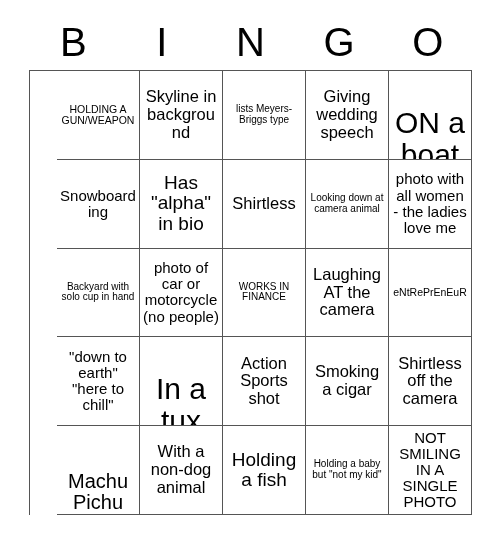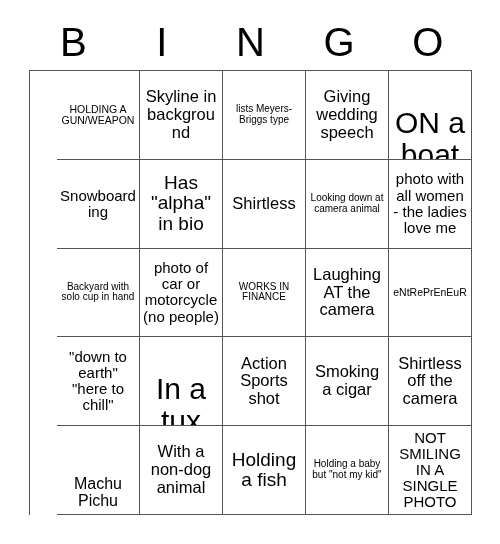--- a/index.html
+++ b/index.html
@@ -80,21 +80,21 @@
     overflow-wrap: break-word;
     hyphens: none;
   }
 
   
   .fs-xxs .cell-text { font-size: 10.5px; }
   .fs-xs  .cell-text { font-size: 15px; }
   .fs-s   .cell-text { font-size: 10px; }
   .fs-m   .cell-text { font-size: 16.5px; }
   .fs-l   .cell-text { font-size: 19px; }
-  .fs-xl  .cell-text { font-size: 16px; margin-top: 44px; }
+  .fs-xl  .cell-text { font-size: 20px; margin-top: 44px; }
   .fs-xxl .cell-text { font-size: 30px; margin-top: 48px; }
 </style>
 </head>
 <body>
 
 <div id="bingo-card">
 
   <div id="bingo-header">
     <div class="header-letter">B</div>
     <div class="header-letter">I</div>

